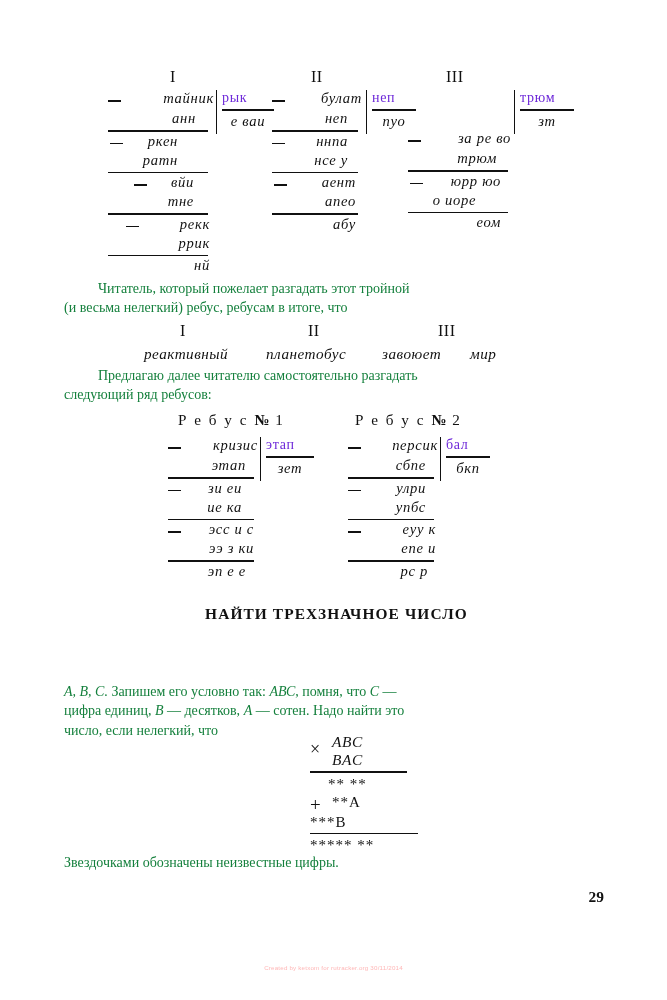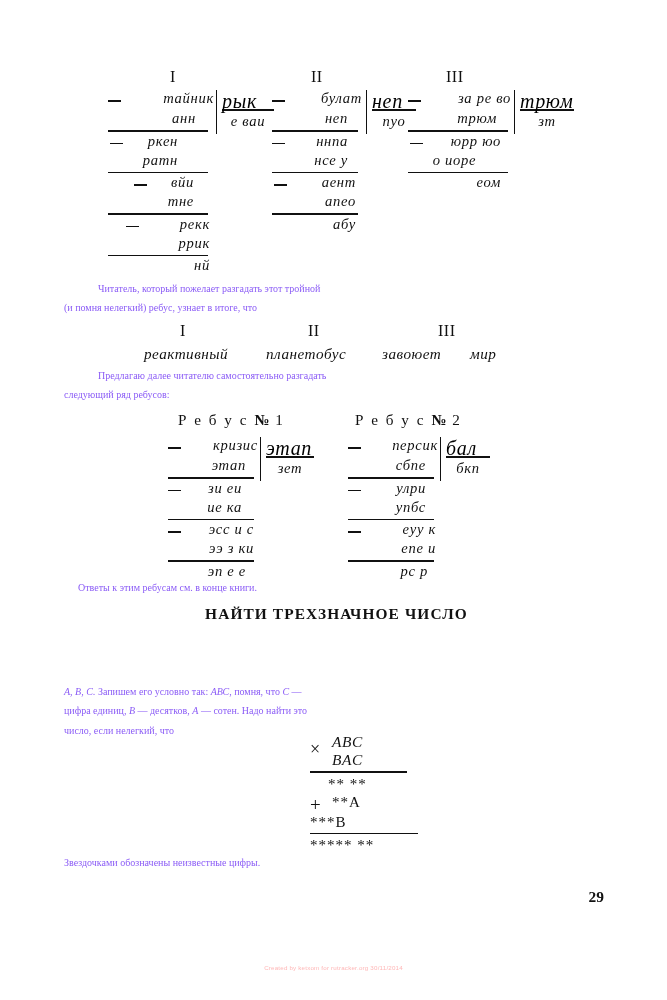--- a/index.html
+++ b/index.html
@@ -19,25 +19,25 @@
 
   .page {
     position: absolute;
     left: 0; top: 0;
     width: 667px; height: 1000px;
   }
 
   
   .para {
     position: absolute;
-    font-size: 10px;
+    font-size: 14px;
     line-height: 19.4px;
     text-align: justify;
     text-justify: inter-word;
-    color: #8b5cf6;
+    color: #15803d;
   }
   .para .ind { display: inline-block; width: 34px; }
   .para i, .ital { font-style: italic; }
 
   
   #triple-rebus {
     position: absolute;
     left: 108px;
     top: 68px;
     width: 460px;
@@ -95,26 +95,25 @@
   }
 
   
   .rgt {
     position: absolute;
     top: 0;
     border-left: 1.6px solid #111;
     padding-left: 5px;
   }
   .rgt .dvs {
-    font-style: italic;
-    font-size: 20px;
+    font-size: 14px;
     letter-spacing: 0.7px;
     white-space: nowrap;
     height: 19px;
-    color: #000000;
+    color: #6d28d9;
   }
   .rgt .qrule { height: 1.6px; background: #111; }
   .rgt .qt {
     font-style: italic;
     font-size: 14.6px;
     letter-spacing: 0.7px;
     white-space: nowrap;
     text-align: center;
     padding-top: 2px;
     color: #111;
@@ -293,21 +292,21 @@
       </div>
       <div class="rgt" style="left:94px; width:44px; height:44px;">
         <div class="dvs">неп</div>
         <div class="qrule" style="width:44px;"></div>
         <div class="qt">пуо</div>
       </div>
     </div>
 
     <div class="divcol" style="left:300px; width:160px;">
       <div class="dvd" style="width:105px;">
-        <div class="drow tall" style="padding-right:2px;">
+        <div class="drow tall" style="padding-right:2px;margin-top:40px;">
           <span class="mdash" style="left:0px;"></span>
           <span>за ре во</span>
         </div>
         <div class="drow" style="padding-right:16px;">
           <span>трюм</span>
         </div>
         <div class="hrule" style="width:100px;"></div>
         <div class="drow" style="padding-right:12px;">
           <span class="mdash" style="left:2px;"></span>
           <span>юрр юо</span>
@@ -324,21 +323,21 @@
         <div class="dvs">трюм</div>
         <div class="qrule" style="width:54px;"></div>
         <div class="qt">зт</div>
       </div>
     </div>
 
   </div>
 
   <div class="para" style="left:64px; top:279px; width:538px;">
     <span class="ind"></span><span>Читатель, который пожелает разгадать этот тройной</span><br>
-    <span>(и помня нелегкий) ребус, узнает в итоге, что</span>
+    <span>(и весьма нелегкий) ребус, ребусам в итоге, что</span>
   </div>
 
   <div style="position:absolute; left:108px; top:322px; width:420px; height:20px;">
     <span class="roman" style="left:72px;">I</span>
     <span class="roman" style="left:200px;">II</span>
     <span class="roman" style="left:330px;">III</span>
   </div>
   <div style="position:absolute; left:144px; top:345px; width:400px; font-style:italic; font-size:15.2px; letter-spacing:0.5px;">
     <span style="display:inline-block; width:114px;">реактивный</span><span style="display:inline-block; width:116px;margin-left:8px;">планетобус</span><span style="display:inline-block; width:88px;">завоюет</span><span>мир</span>
   </div>
@@ -426,23 +425,20 @@
         <span>рс р</span>
       </div>
     </div>
     <div class="rgt" style="left:92px; width:44px; height:44px;">
       <div class="dvs">бал</div>
       <div class="qrule" style="width:44px;"></div>
       <div class="qt">бкп</div>
     </div>
   </div>
 
-  <div class="para" style="left:78px; top:578px; width:524px;">
-    <span>Ответы к этим ребусам см. в конце книги.</span>
-  </div>
 
   <div id="section-heading">НАЙТИ ТРЕХЗНАЧНОЕ ЧИСЛО</div>
 
   <div class="para" style="left:64px; top:643px; width:538px;">
     <span class="ind"></span><br>
     <br>
     <span class="ital">А, В, С.</span><span> Запишем его условно так: </span><span class="ital">АВС</span><span>, помня, что </span><span class="ital">С</span><span> —</span><br>
     <span>цифра единиц, </span><span class="ital">В</span><span> — десятков, </span><span class="ital">А</span><span> — сотен. Надо найти это</span><br>
     <span>число, если нелегкий, что</span>
   </div>

